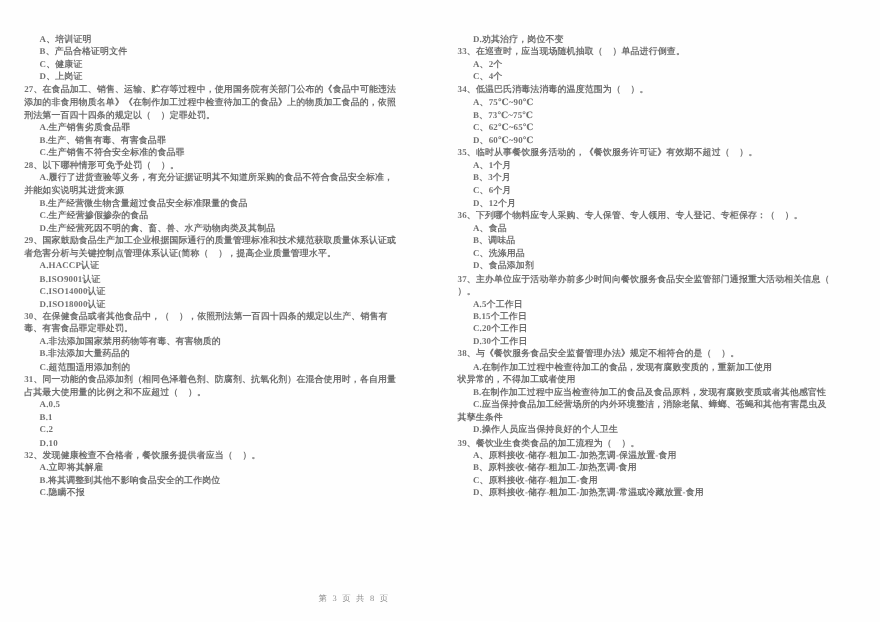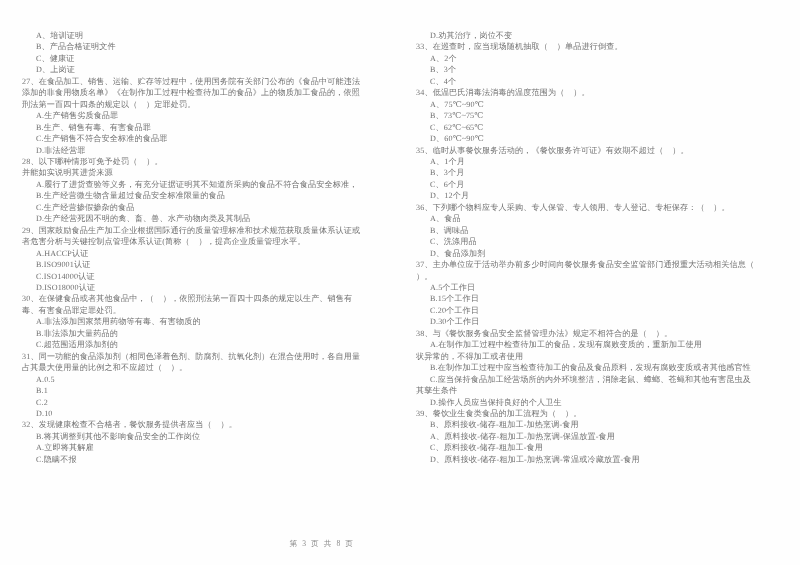--- a/index.html
+++ b/index.html
@@ -34,20 +34,21 @@
     top: 30px;
     left: 0;
     width: 800px;
     display: flex;
     gap: 0px;
   }
   .col {
     width: 400px;
     box-sizing: border-box;
     padding: 0 18px 0 22px;
+    font-weight: bold;
   }
   .col.right {
     padding: 0 16px 0 16px;
   }
   .line {
     font-size: 8.1px;
     line-height: 11.45px;
     letter-spacing: 0.15px;
     white-space: pre;
     color: #474747;
@@ -91,24 +92,23 @@
         <div class="line opt">A、培训证明</div>
         <div class="line opt">B、产品合格证明文件</div>
         <div class="line opt">C、健康证</div>
         <div class="line opt">D、上岗证</div>
         <div class="line q">27、在食品加工、销售、运输、贮存等过程中，使用国务院有关部门公布的《食品中可能违法</div>
         <div class="line q-cont">添加的非食用物质名单》《在制作加工过程中检查待加工的食品》上的物质加工食品的，依照</div>
         <div class="line q-cont">刑法第一百四十四条的规定以（    ）定罪处罚。</div>
         <div class="line opt">A.生产销售劣质食品罪</div>
         <div class="line opt">B.生产、销售有毒、有害食品罪</div>
         <div class="line opt">C.生产销售不符合安全标准的食品罪</div>
-        <div class="line opt">D.非法经营罪</div>
         <div class="line q">28、以下哪种情形可免予处罚（    ）。</div>
+        <div class="line opt">A.履行了进货查验等义务，有充分证据证明其不知道所采购的食品不符合食品安全标准，</div>
         <div class="line q-cont">并能如实说明其进货来源</div>
-        <div class="line opt">A.履行了进货查验等义务，有充分证据证明其不知道所采购的食品不符合食品安全标准，</div>
         <div class="line opt">B.生产经营微生物含量超过食品安全标准限量的食品</div>
         <div class="line opt">C.生产经营掺假掺杂的食品</div>
         <div class="line opt">D.生产经营死因不明的禽、畜、兽、水产动物肉类及其制品</div>
         <div class="line q">29、国家鼓励食品生产加工企业根据国际通行的质量管理标准和技术规范获取质量体系认证或</div>
         <div class="line q-cont">者危害分析与关键控制点管理体系认证(简称（    ），提高企业质量管理水平。</div>
         <div class="line opt">A.HACCP认证</div>
         <div class="line opt">B.ISO9001认证</div>
         <div class="line opt">C.ISO14000认证</div>
         <div class="line opt">D.ISO18000认证</div>
         <div class="line q">30、在保健食品或者其他食品中，（    ），依照刑法第一百四十四条的规定以生产、销售有</div>
@@ -116,29 +116,28 @@
         <div class="line opt">A.非法添加国家禁用药物等有毒、有害物质的</div>
         <div class="line opt">B.非法添加大量药品的</div>
         <div class="line opt">C.超范围适用添加剂的</div>
         <div class="line q">31、同一功能的食品添加剂（相同色泽着色剂、防腐剂、抗氧化剂）在混合使用时，各自用量</div>
         <div class="line q-cont">占其最大使用量的比例之和不应超过（    ）。</div>
         <div class="line opt">A.0.5</div>
         <div class="line opt">B.1</div>
         <div class="line opt">C.2</div>
         <div class="line opt">D.10</div>
         <div class="line q">32、发现健康检查不合格者，餐饮服务提供者应当（    ）。</div>
+        <div class="line opt">A.立即将其解雇</div>
         <div class="line opt">B.将其调整到其他不影响食品安全的工作岗位</div>
-        <div class="line opt">A.立即将其解雇</div>
         <div class="line opt">C.隐瞒不报</div>
       </div>
     <div class="col right blur-soft" id="right-col">
         <div class="line opt">D.劝其治疗，岗位不变</div>
         <div class="line q">33、在巡查时，应当现场随机抽取（    ）单品进行倒查。</div>
         <div class="line opt">A、2个</div>
-        <div class="line opt">B、3个</div>
         <div class="line opt">C、4个</div>
         <div class="line q">34、低温巴氏消毒法消毒的温度范围为（    ）。</div>
         <div class="line opt">A、75℃~90℃</div>
         <div class="line opt">B、73℃~75℃</div>
         <div class="line opt">C、62℃~65℃</div>
         <div class="line opt">D、60℃~90℃</div>
         <div class="line q">35、临时从事餐饮服务活动的，《餐饮服务许可证》有效期不超过（    ）。</div>
         <div class="line opt">A、1个月</div>
         <div class="line opt">B、3个月</div>
         <div class="line opt">C、6个月</div>
@@ -155,22 +154,22 @@
         <div class="line opt">C.20个工作日</div>
         <div class="line opt">D.30个工作日</div>
         <div class="line q">38、与《餐饮服务食品安全监督管理办法》规定不相符合的是（    ）。</div>
         <div class="line opt">A.在制作加工过程中检查待加工的食品，发现有腐败变质的，重新加工使用</div>
         <div class="line q-cont">状异常的，不得加工或者使用</div>
         <div class="line opt">B.在制作加工过程中应当检查待加工的食品及食品原料，发现有腐败变质或者其他感官性</div>
         <div class="line opt">C.应当保持食品加工经营场所的内外环境整洁，消除老鼠、蟑螂、苍蝇和其他有害昆虫及</div>
         <div class="line q-cont">其孳生条件</div>
         <div class="line opt">D.操作人员应当保持良好的个人卫生</div>
         <div class="line q">39、餐饮业生食类食品的加工流程为（    ）。</div>
+        <div class="line opt">A、原料接收-储存-粗加工-加热烹调-保温放置-食用</div>
         <div class="line opt">B、原料接收-储存-粗加工-加热烹调-食用</div>
-        <div class="line opt">A、原料接收-储存-粗加工-加热烹调-保温放置-食用</div>
         <div class="line opt">C、原料接收-储存-粗加工-食用</div>
         <div class="line opt">D、原料接收-储存-粗加工-加热烹调-常温或冷藏放置-食用</div>
       </div>
   </div>
 
   <div class="footer">第 3 页 共 8 页</div>
 
 </div>
 
 </body></html>

